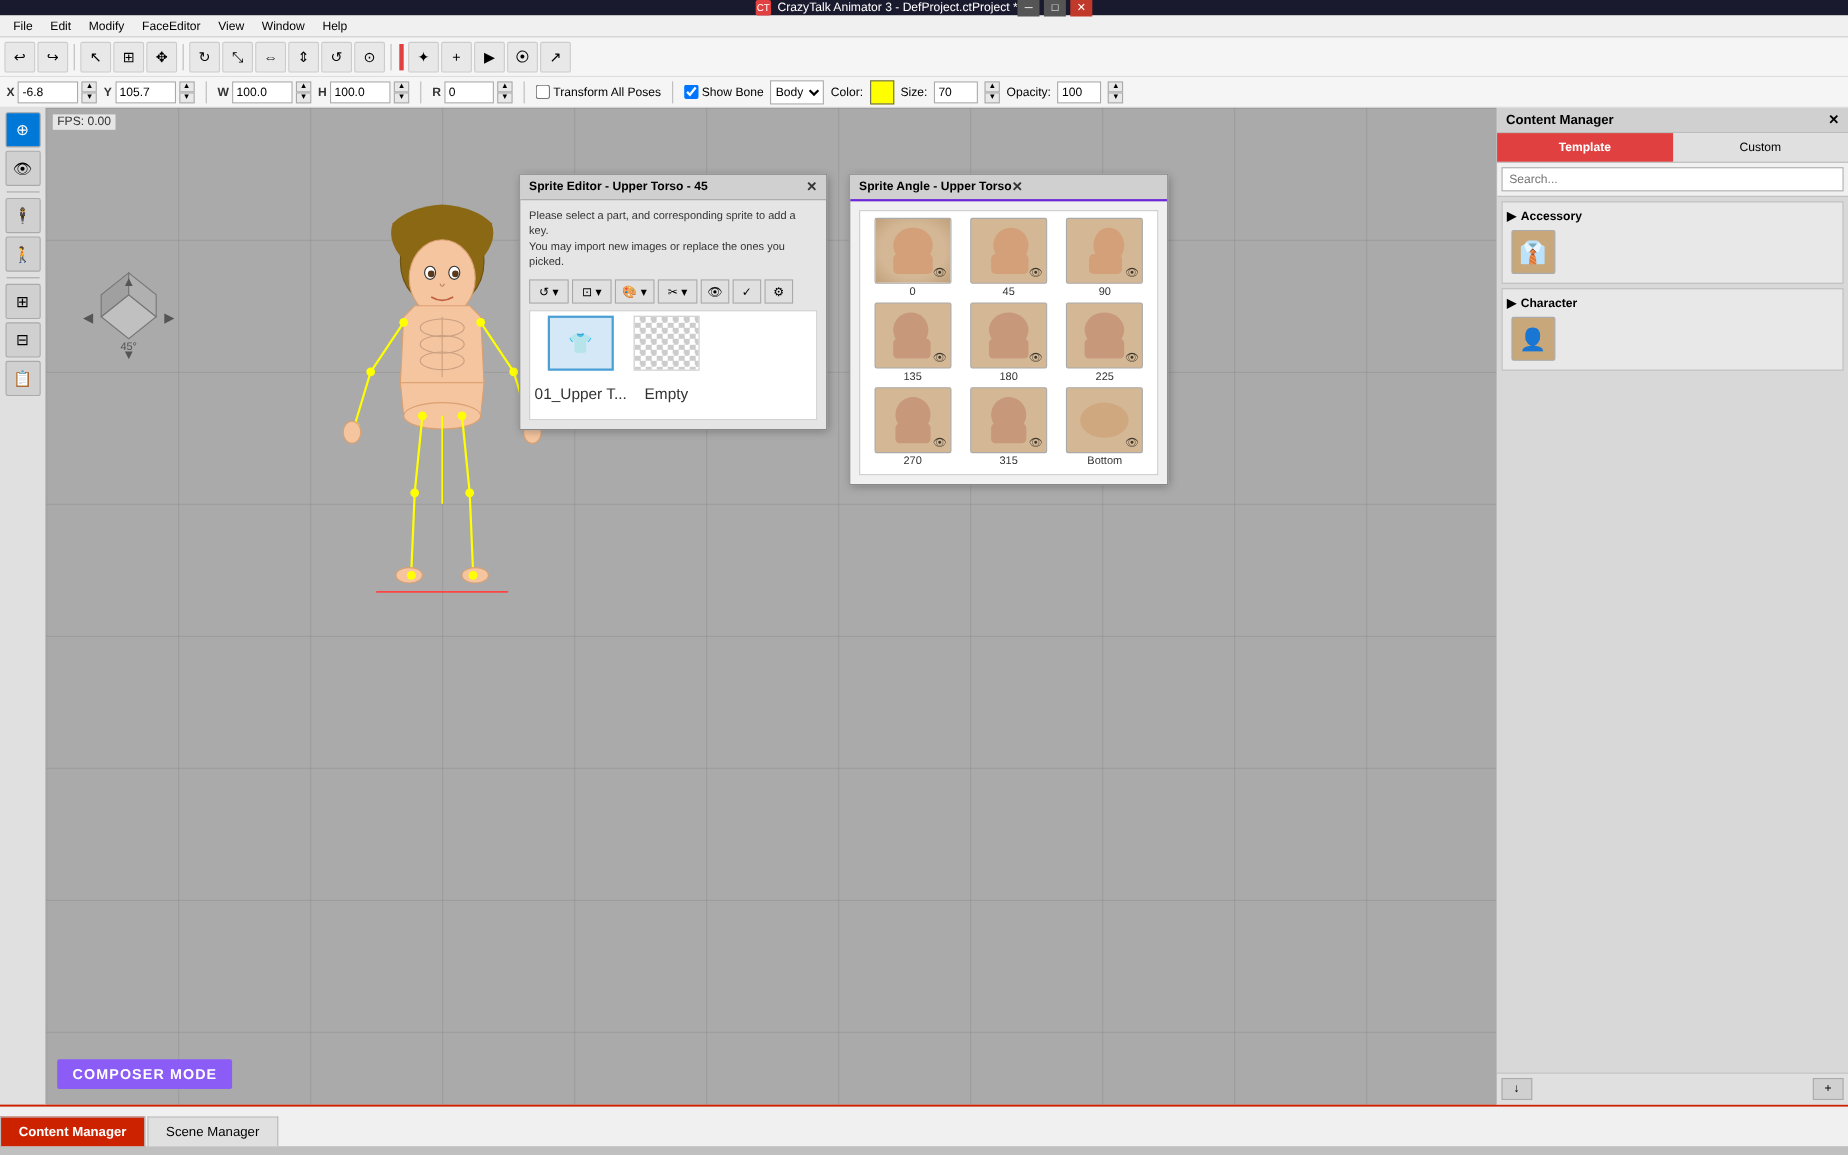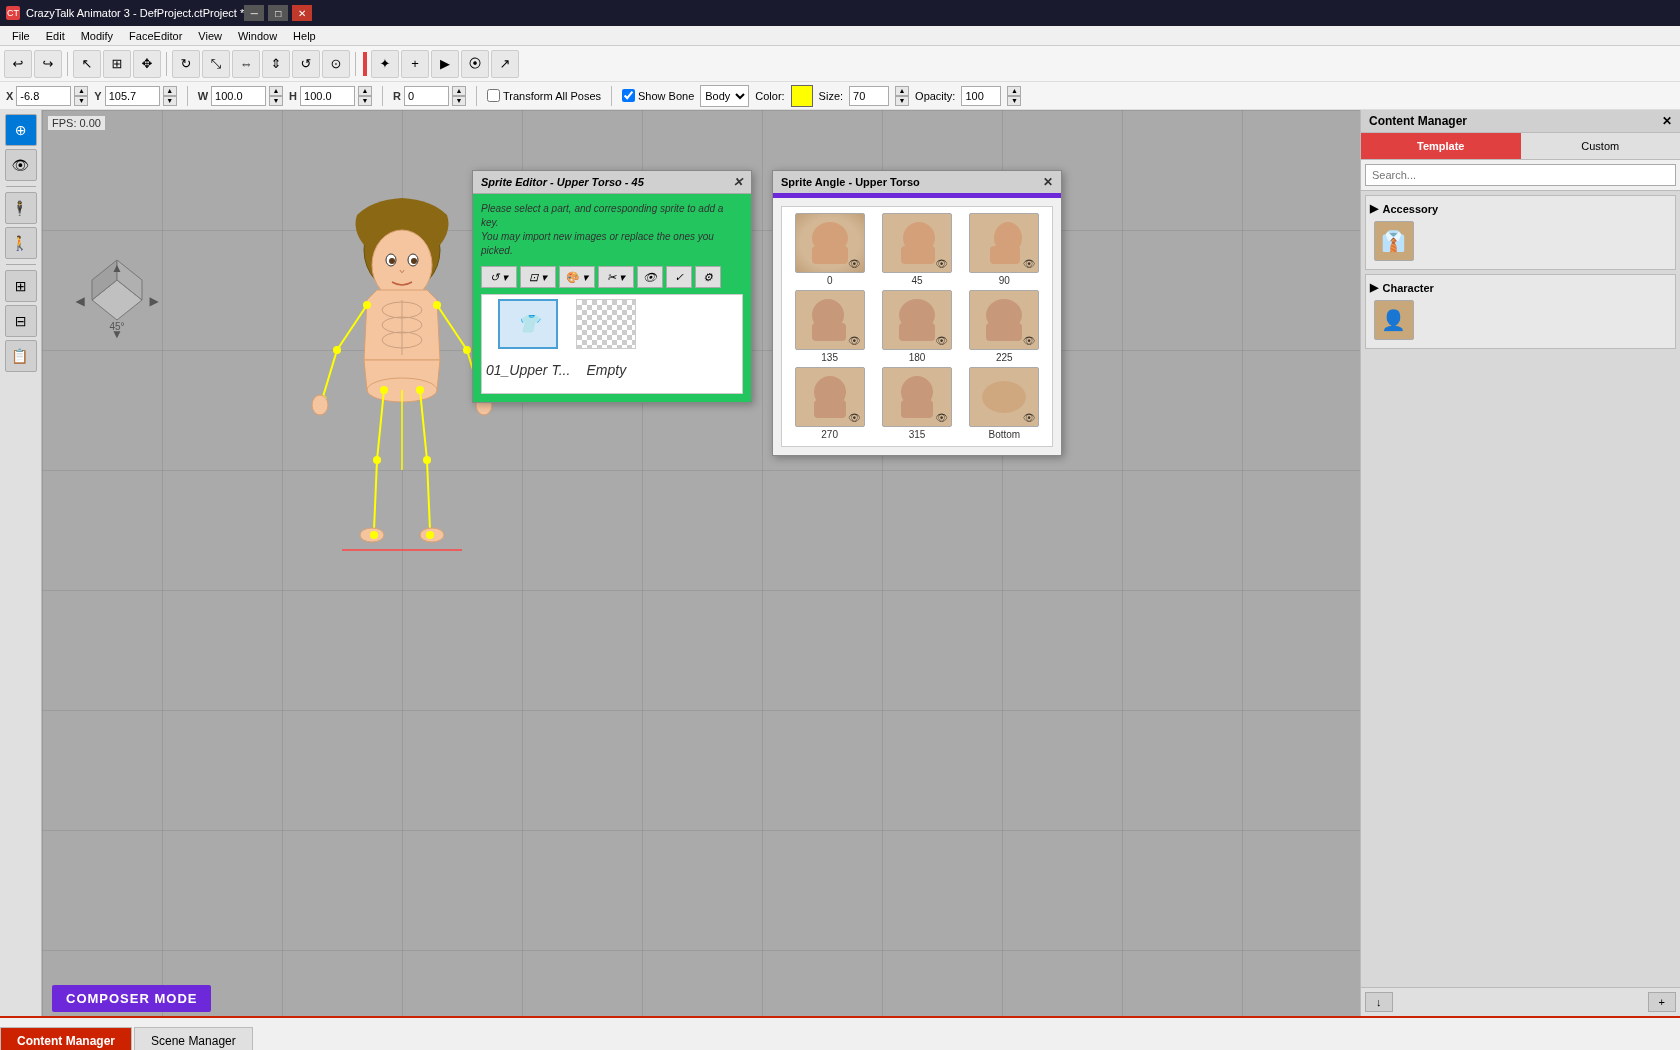--- a/index.html
+++ b/index.html
@@ -2,24 +2,24 @@
 <html><head>
   <meta charset="utf-8">
   <style>
     * { box-sizing: border-box; margin: 0; padding: 0; }
     body { font-family: 'Segoe UI', Tahoma, sans-serif; font-size: 11px; background: #c0c0c0; overflow: hidden; width: 1680px; height: 1050px; }
 
     
     #title-bar {
       background: #1a1a2e;
       color: #fff;
-      height: 26px;
-      display: flex;
-      align-items: center;
-      justify-content: flex-start;
+      height: 14px;
+      display: flex;
+      align-items: center;
+      justify-content: center;
       padding: 0 6px;
       font-size: 11px;
     }
     #title-bar .title-left { display: flex; align-items: center; gap: 6px; }
     #title-bar .title-icon { width: 14px; height: 14px; background: #e04040; border-radius: 2px; font-size: 9px; display: flex; align-items: center; justify-content: center; color: #fff; }
     #title-bar .win-controls { display: flex; gap: 4px; }
     #title-bar .win-btn { width: 20px; height: 16px; background: #555; border: none; color: #fff; font-size: 10px; cursor: pointer; display: flex; align-items: center; justify-content: center; }
     #title-bar .win-btn.close-btn { background: #c0392b; }
 
     
@@ -137,40 +137,39 @@
       background-size: 120px 120px;
     }
     #character-container {
       position: absolute;
       top: 80px; left: 250px;
     }
 
     
     #composer-mode {
       position: absolute;
-      bottom: 4px; left: 10px;
-      background: #6d28d9;
+      bottom: 14px; left: 10px;
+      background: #8b5cf6;
       color: #fff;
       padding: 6px 14px;
       font-size: 13px;
       font-weight: bold;
       letter-spacing: 1px;
       border-radius: 2px;
     }
 
     
     #sprite-editor {
       position: absolute;
       top: 60px; left: 430px;
       width: 280px;
-      background: #22c55e;
+      background: #e5e5e5;
       border: 1px solid #888;
       box-shadow: 2px 2px 8px rgba(0,0,0,0.3);
       z-index: 100;
-      font-style: italic;
     }
     #sprite-editor .dialog-title {
       background: #d0d0d0;
       padding: 4px 8px;
       font-weight: bold;
       font-size: 11px;
       display: flex;
       justify-content: space-between;
       align-items: center;
       border-bottom: 1px solid #aaa;
@@ -228,23 +227,22 @@
       border: 1px solid #888;
       box-shadow: 2px 2px 8px rgba(0,0,0,0.3);
       z-index: 100;
     }
     #sprite-angle .dialog-title {
       background: #d0d0d0;
       padding: 4px 8px;
       font-weight: bold;
       font-size: 11px;
       display: flex;
-      justify-content: space-between;
-      align-items: center;
-      border-bottom: 5px solid #6d28d9;
+      align-items: center;
+      border-bottom: 2px solid #6d28d9;
     }
     #sprite-angle .dialog-close { cursor: pointer; font-size: 12px; font-weight: bold; color: #333; }
     #sprite-angle .dialog-body { padding: 8px; }
     #sprite-angle .dialog-desc { font-size: 10px; color: #333; line-height: 1.4; margin-bottom: 8px; }
     .angle-grid {
       display: grid;
       grid-template-columns: repeat(3, 1fr);
       gap: 4px;
       background: #fff;
       border: 1px solid #ccc;

